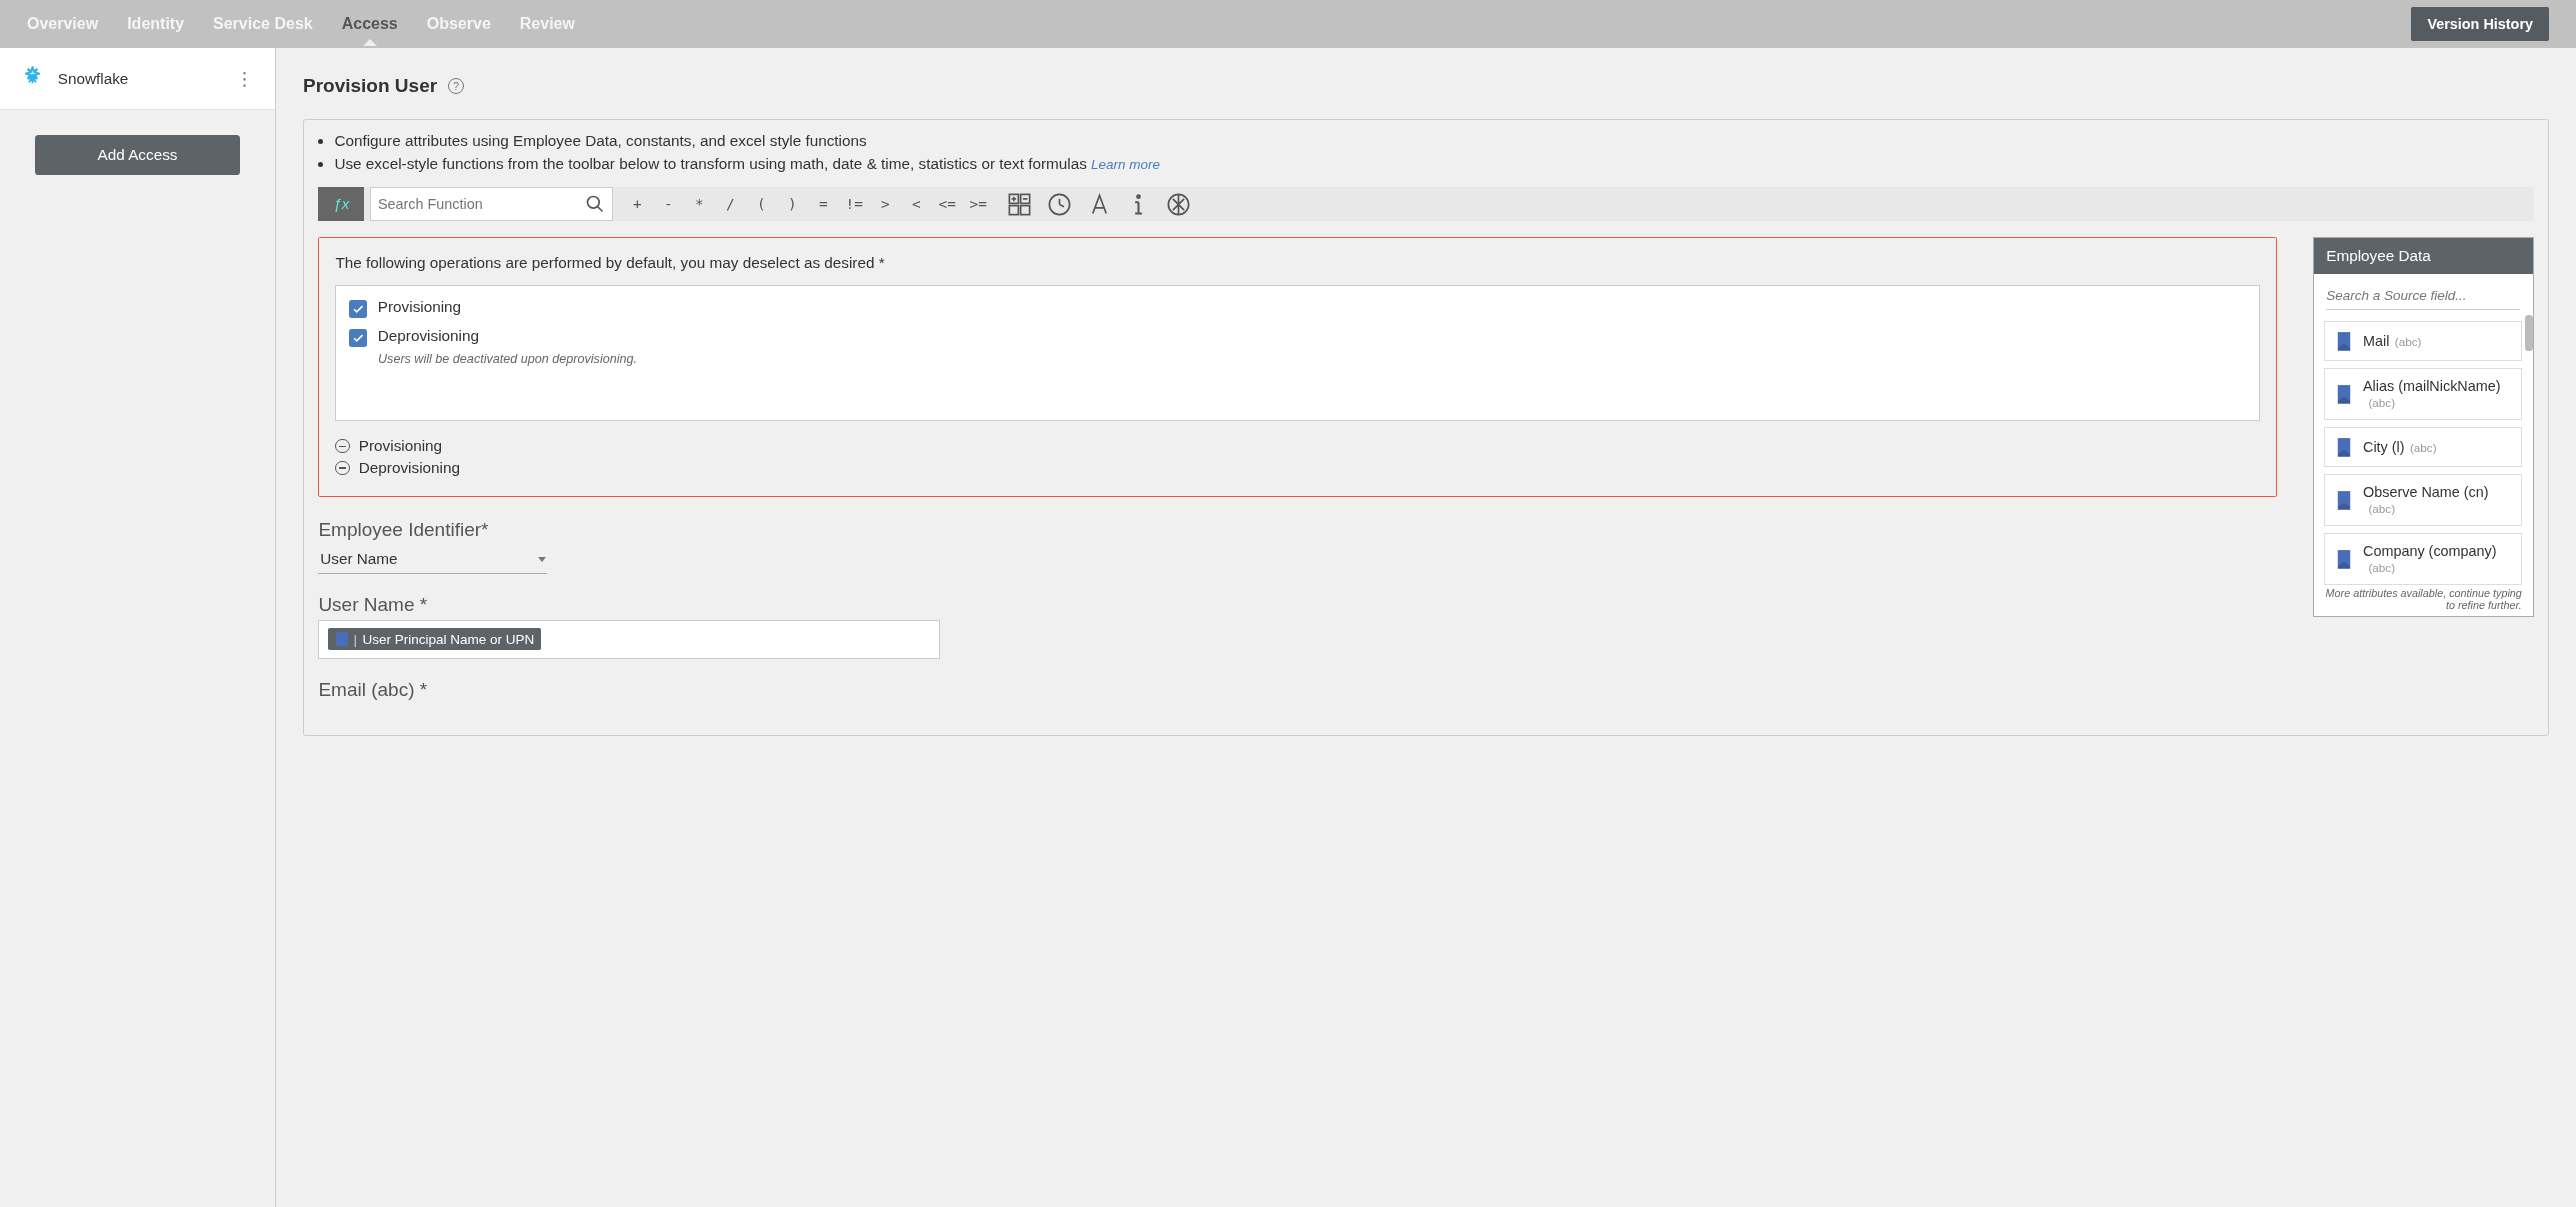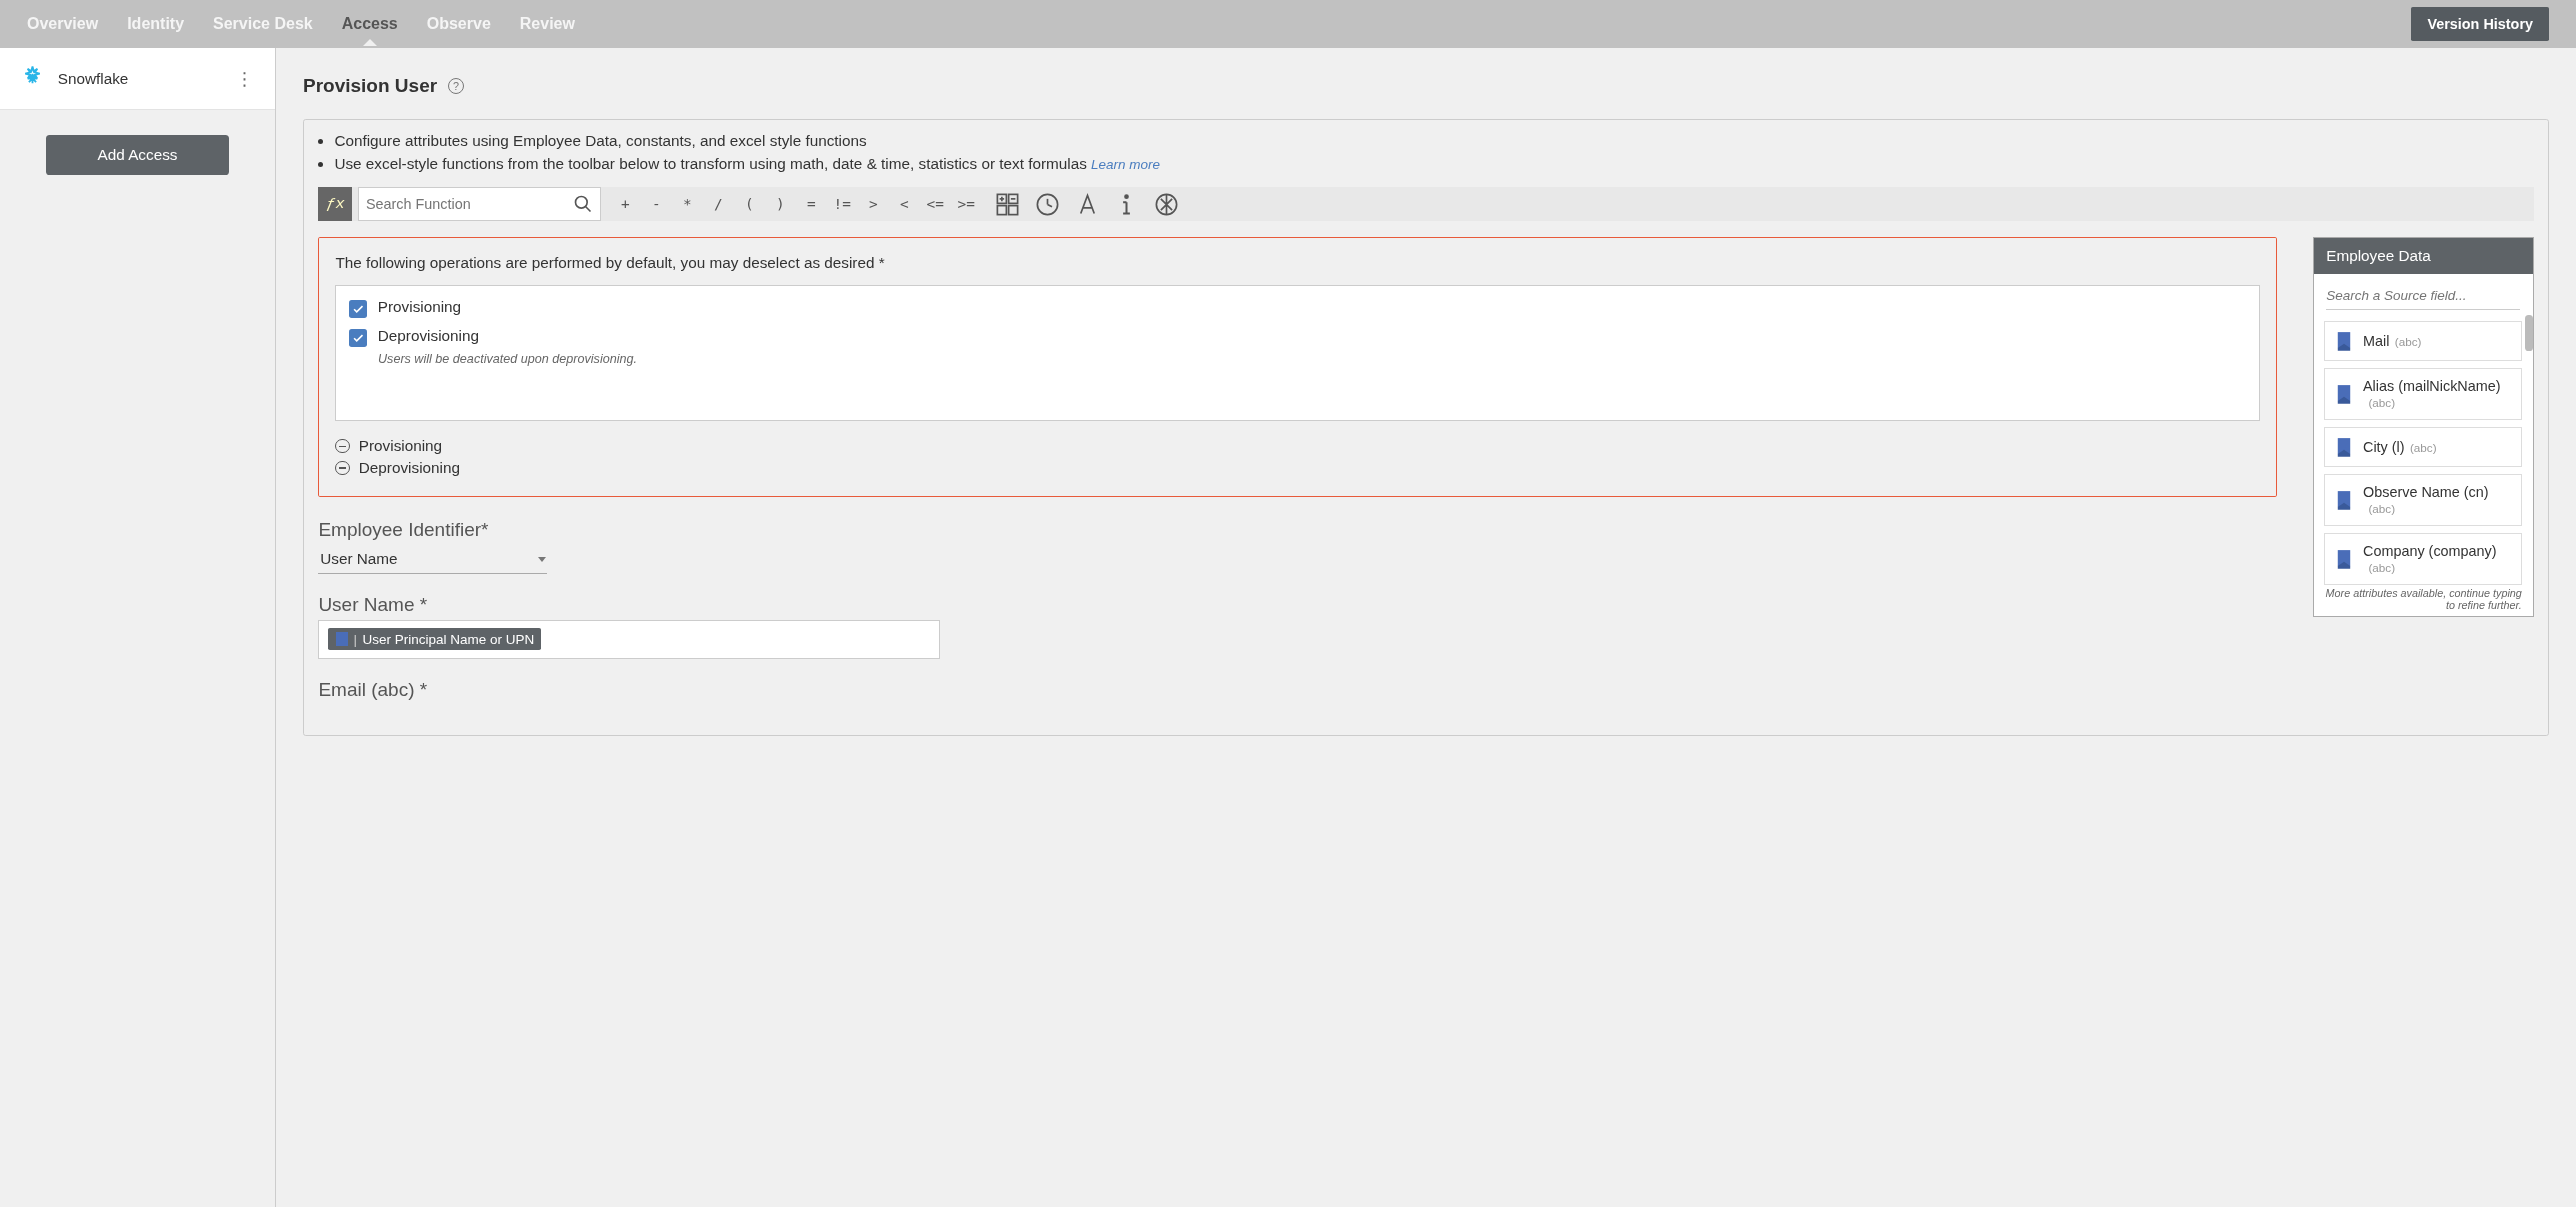--- a/index.html
+++ b/index.html
@@ -9,31 +9,31 @@
 .tab { color: #f5f5f5; font-size: 16px; font-weight: 600; cursor: pointer; position: relative; padding: 12.6px 0; }
 .tab.active { color: #555; }
 .tab.active::after { content: ''; position: absolute; bottom: -0.9px; left: 50%; transform: translateX(-50%); width: 0; height: 0; border-left: 7.2px solid transparent; border-right: 7.2px solid transparent; border-bottom: 7.2px solid #f0f0f0; }
 .version-btn { background: #555b60; color: #fff; border: none; padding: 9px 16px; font-size: 14.4px; font-weight: 600; border-radius: 1.8px; cursor: pointer; }
 .layout { display: flex; height: calc(100vh - 48px); }
 .sidebar { width: 276px; border-right: 0.9px solid #ccc; background: #f0f0f0; }
 .sidebar-header { display: flex; align-items: center; padding: 16px 18px; gap: 10.8px; background: #fff; border-bottom: 0.9px solid #e3e3e3; }
 .snowflake-icon { width: 29px; height: 29px; color: #29b5e8; flex-shrink: 0; }
 .sidebar-title { flex: 1; font-size: 15.3px; color: #333; }
 .kebab { font-size: 18px; color: #666; cursor: pointer; padding: 3.6px; }
-.add-access-btn { display: block; margin: 25px auto 0; background: #5e6367; color: #fff; border: none; padding: 10.8px 36px; font-size: 15.3px; font-weight: 500; border-radius: 3.6px; cursor: pointer; width: 183px; }
+.add-access-btn { display: block; margin: 25px auto 0; background: #5e6367; color: #fff; border: none; padding: 10.8px 36px; font-size: 15.3px; font-weight: 500; border-radius: 3.6px; cursor: pointer; width: 205px; }
 .main { flex: 1; overflow-y: auto; padding: 27px 27px 0 27px; position: relative; }
 .page-title-row { display: flex; align-items: center; gap: 10.8px; margin-bottom: 21.6px; }
 .page-title { font-size: 19px; font-weight: 700; color: #333; }
 .help-icon { width: 16px; height: 16px; border: 1.4px solid #777; border-radius: 50%; display: inline-flex; align-items: center; justify-content: center; font-size: 10.8px; color: #777; cursor: pointer; }
 .panel { border: 0.9px solid #ccc; border-radius: 2.7px; background: #f0f0f0; padding: 10.8px 14.4px 14.4px; }
 .instructions { margin: 0 0 10.8px 0; }
 .instructions li { font-size: 15.3px; color: #333; margin-left: 16px; line-height: 1.5; }
 .learn-more { color: #4a7dbf; font-size: 13.5px; font-style: italic; cursor: pointer; }
 .fn-bar { display: flex; align-items: center; background: #e8e8e8; height: 34px; margin-bottom: 16px; }
-.fx-btn { width: 34px; height: 34px; background: #666; color: #fef9c3; font-style: italic; display: flex; align-items: center; justify-content: center; font-family: Liberation Mono, monospace; font-size: 15.3px; }
+.fx-btn { width: 46px; height: 34px; background: #666; color: #5eead4; font-style: italic; display: flex; align-items: center; justify-content: center; font-family: Liberation Sans, sans-serif; font-size: 15.3px; }
 .fn-search-wrap { display: flex; align-items: center; background: #fff; border: 0.9px solid #ccc; height: 34px; margin-left: 5.4px; width: 243px; padding: 0 7.2px; }
 .fn-search { border: none; outline: none; flex: 1; font-size: 14.4px; background: transparent; }
 .fn-search-icon { width: 20px; height: 20px; color: #555; }
 .op-btns { display: flex; align-items: center; gap: 0; margin-left: 9px; }
 .op-btn { width: 31px; height: 34px; display: flex; align-items: center; justify-content: center; font-size: 14.4px; color: #555; cursor: pointer; font-family: monospace; }
 .tool-icon { width: 27px; height: 27px; margin-left: 12.6px; color: #555; cursor: pointer; display: flex; align-items: center; justify-content: center; }
 .content-row { display: flex; gap: 36px; align-items: flex-start; }
 .left-col { flex: 1; }
 .highlight-box { border: 0.9px solid #e85a3a; padding: 16px 16px; border-radius: 1.8px; margin-bottom: 21.6px; }
 .ops-desc { font-size: 15.3px; color: #333; margin-bottom: 12.6px; }

